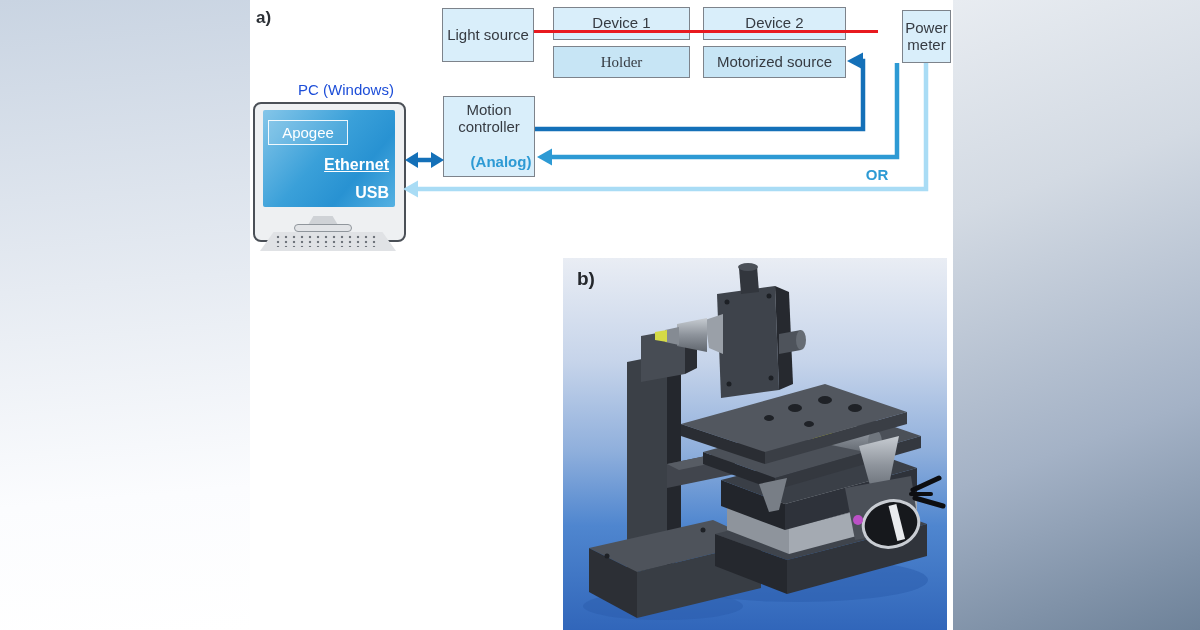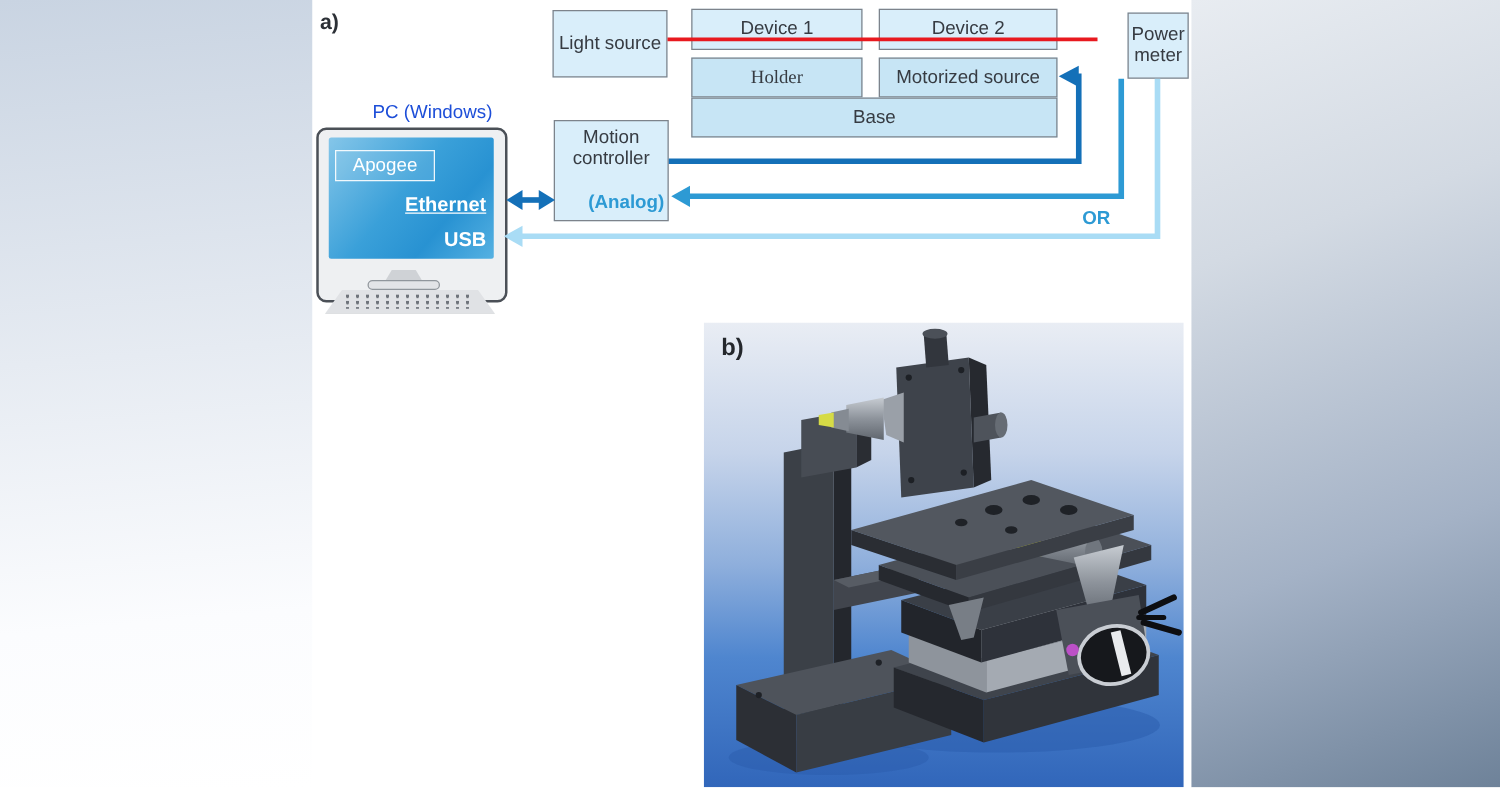--- a/index.html
+++ b/index.html
@@ -70,21 +70,20 @@
 
   <div class="panel">
 
     <div class="fig-label fig-label-a">a)</div>
 
     <div class="box box-light-source">Light source</div>
     <div class="box box-device1">Device 1</div>
     <div class="box box-device2">Device 2</div>
     <div class="box box--mid box-holder">Holder</div>
     <div class="box box--mid box-motorized">Motorized source</div>
-    <div class="box box--mid box-base">Base</div>
     <div class="box box-power-meter">Power meter</div>
     <div class="box box-motion">
       <span>Motion controller</span>
       <span class="mc-mode">(Analog)</span>
     </div>
 
     <div class="pc-title">PC (Windows)</div>
     <div class="monitor">
       <div class="screen">
         <div class="apogee">Apogee</div>

